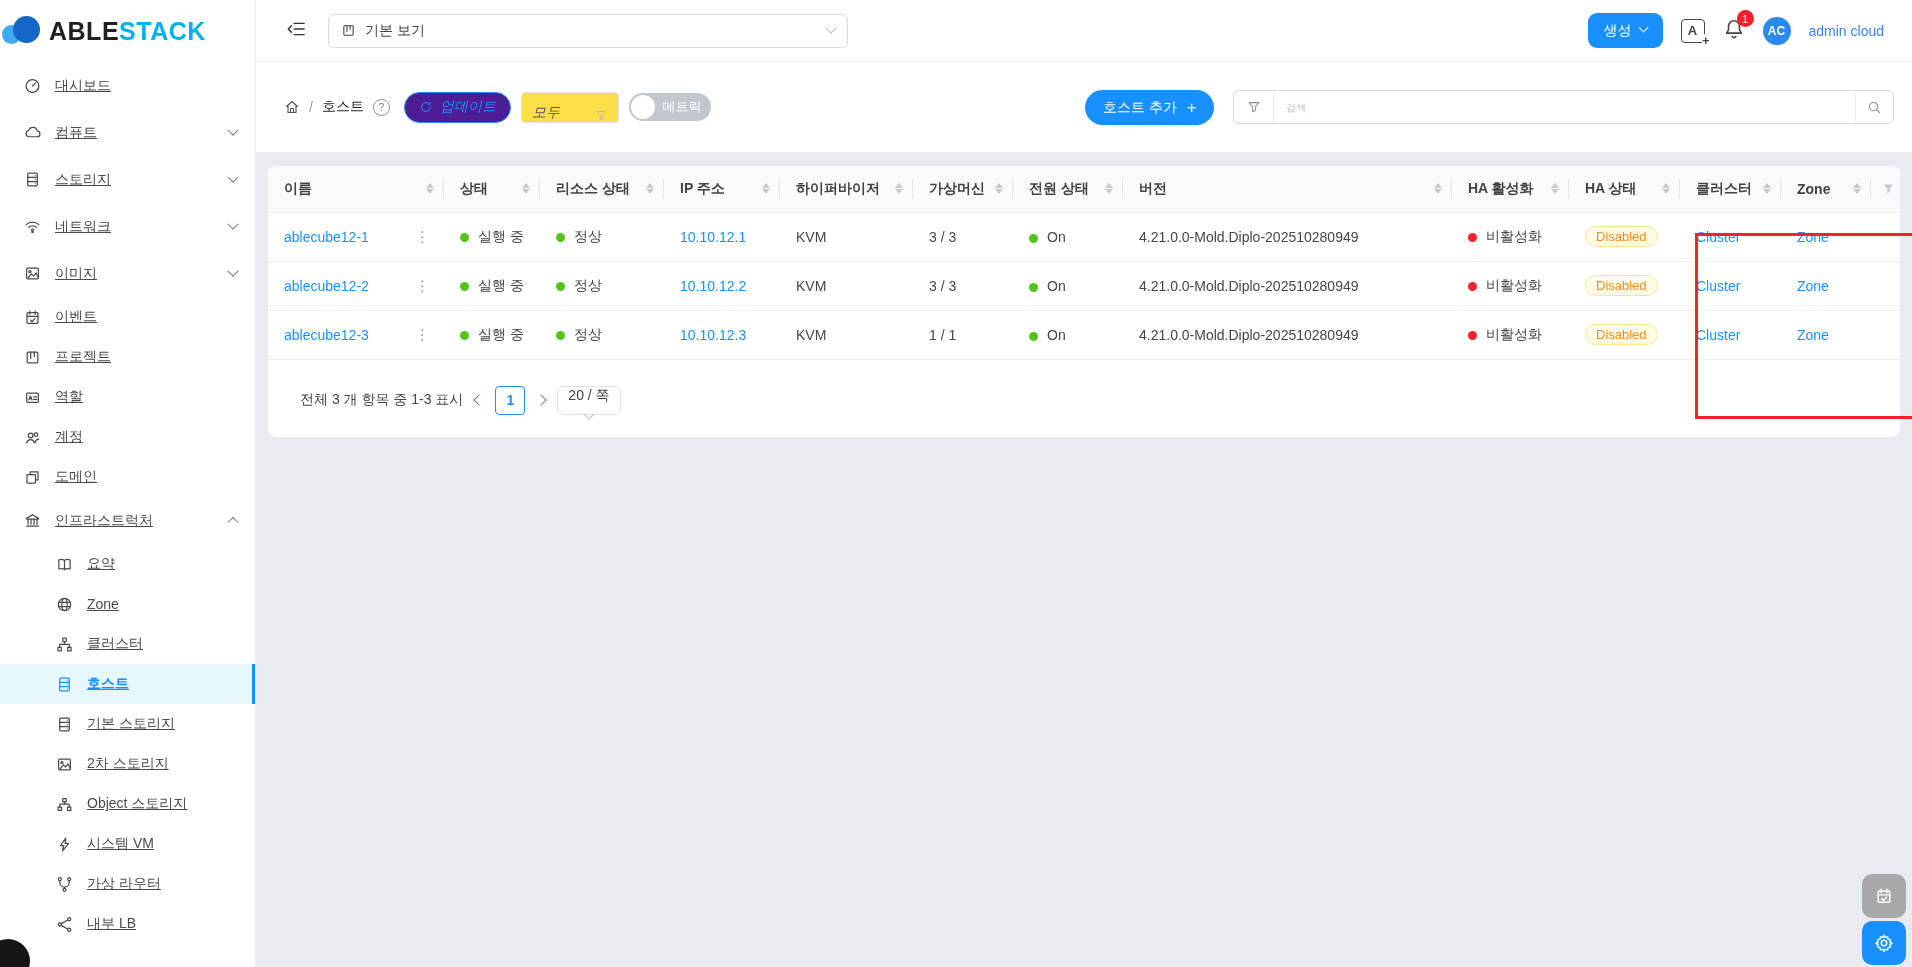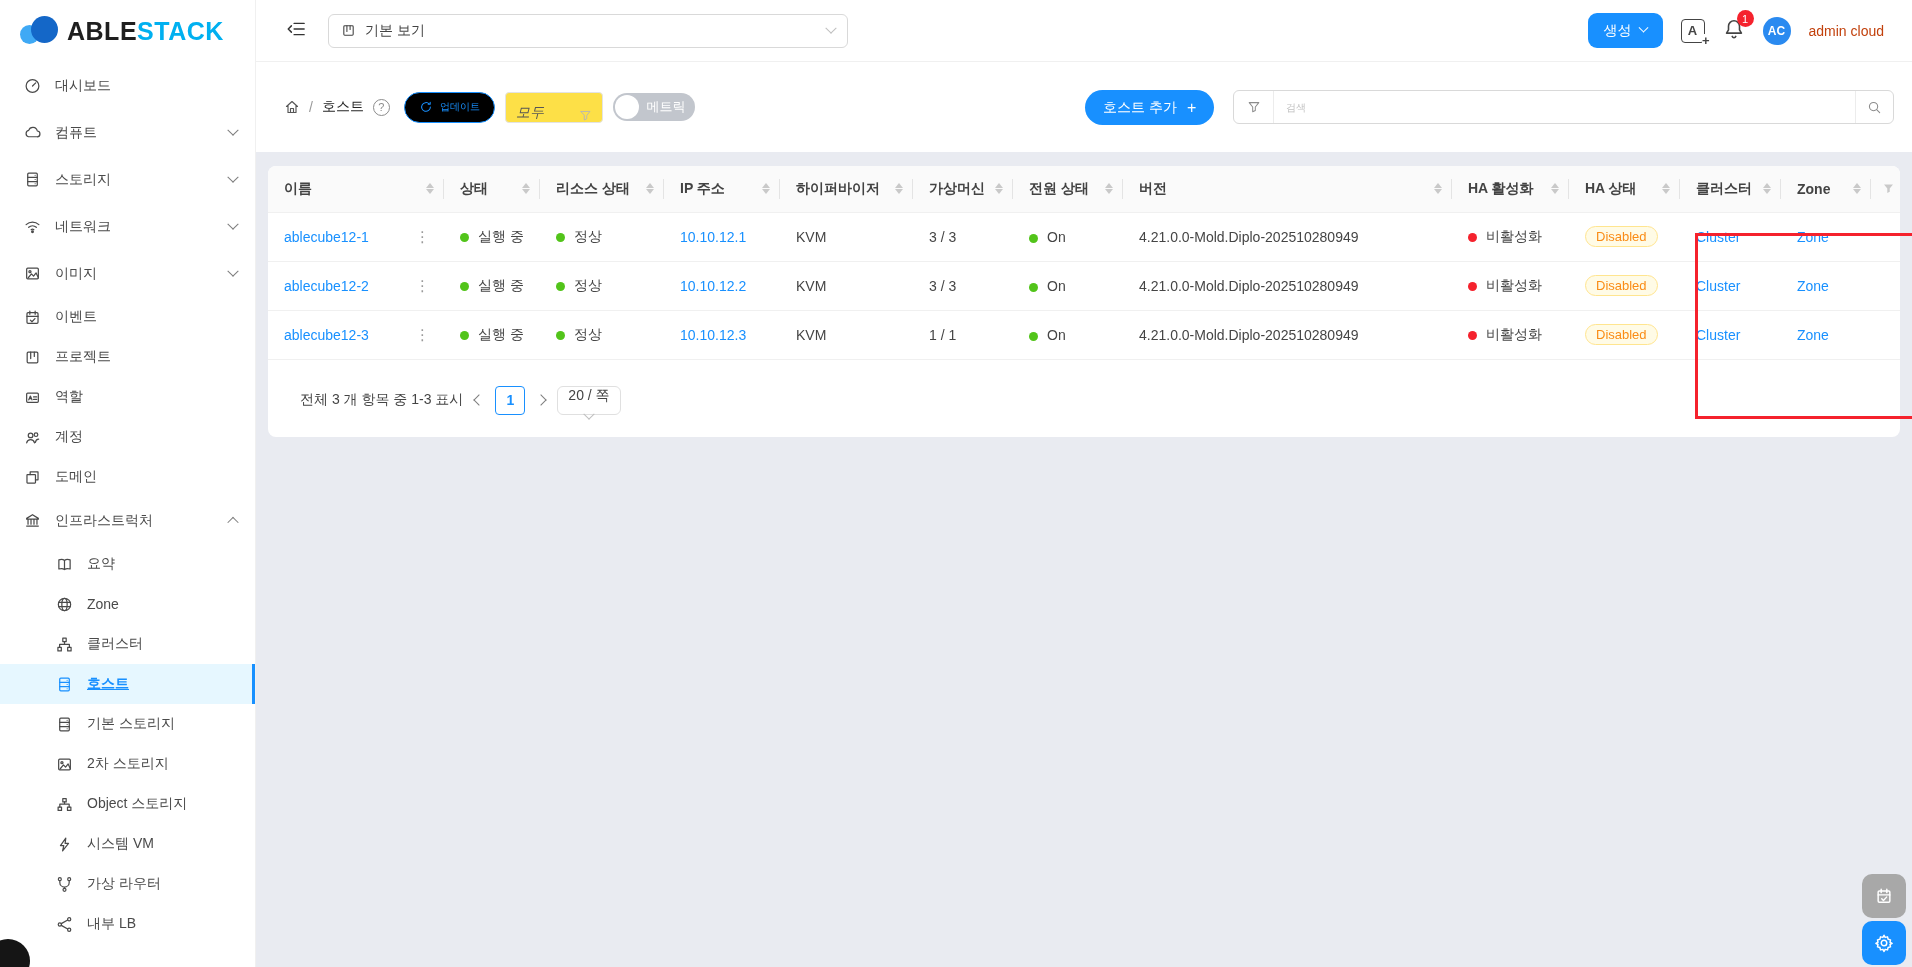--- a/index.html
+++ b/index.html
@@ -6,30 +6,30 @@
     --accent:#1890ff; --green:#52c41a; --red:#f5222d;
     --page-bg:#e9ebf1; --line:#f0f0f0; --bd:#d9d9d9;
     --txt:#434343; --muted:#8c8c8c;
   }
   *{margin:0;padding:0;box-sizing:border-box;}
   html,body{width:1912px;height:967px;overflow:hidden;}
   body{font-family:"Liberation Sans","DejaVu Sans",sans-serif;font-size:14px;color:var(--txt);background:#fff;position:relative;}
   .ic{width:17px;height:17px;fill:none;stroke:currentColor;stroke-width:1.15;stroke-linecap:round;stroke-linejoin:round;flex:none;}
   
   .sidebar{position:absolute;left:0;top:0;width:256px;height:967px;background:#fff;border-right:1px solid var(--line);z-index:5;}
-  .logo{height:62px;display:flex;align-items:center;padding-left:18px;gap:7px;}
+  .logo{height:62px;display:flex;align-items:center;gap:7px;}
   .cloud{position:relative;width:42px;height:30px;}
   .cloud .c1{position:absolute;left:2px;bottom:2px;width:19px;height:19px;border-radius:50%;background:#3fa9f5;}
   .cloud .c2{position:absolute;left:13px;top:0;width:27px;height:27px;border-radius:50%;background:#1467c8;}
   .logo-text{font-size:25px;font-weight:800;letter-spacing:.5px;}
   .logo-able{color:#1f1f1f;}
   .logo-stack{color:#00b0f0;}
   .menu{margin-top:0;}
   .mi{display:flex;align-items:center;gap:14px;padding:0 18px 0 24px;color:#4a4a4a;cursor:pointer;}
-  .mi .lbl{flex:1;}
+  .mi .lbl{flex:1;text-decoration:underline;}
   .g1{height:47px;}
   .g2{height:40px;}
   .sub{padding-left:56px;height:40px;}
   .chev{width:8px;height:8px;border-right:1.6px solid #7d7d7d;border-bottom:1.6px solid #7d7d7d;display:inline-block;flex:none;}
   .chev.down{transform:rotate(45deg) translate(-2px,-2px);}
   .chev.up{transform:rotate(-135deg) translate(-1px,-1px);}
   .mi.active{background:#e6f7ff;color:var(--accent);position:relative;}
   .mi.active .lbl{text-decoration:underline;font-weight:600;}
   .mi.active::after{content:"";position:absolute;right:0;top:0;width:3px;height:100%;background:var(--accent);}
   .corner-blob{position:absolute;left:-14px;bottom:-16px;width:44px;height:44px;border-radius:50%;background:#151515;z-index:9;}
@@ -39,28 +39,28 @@
   .view-select{margin-left:22px;width:520px;height:34px;border:1px solid var(--bd);border-radius:6px;display:flex;align-items:center;gap:9px;padding:0 12px;cursor:pointer;background:#fff;}
   .view-select .cap{color:#bfbfbf;margin-left:auto;}
   .tb-right{margin-left:auto;display:flex;align-items:center;gap:18px;padding-right:28px;}
   .btn-create{background:var(--accent);color:#fff;border:none;height:35px;padding:0 16px;border-radius:9px;font-size:14px;display:flex;align-items:center;gap:8px;cursor:pointer;}
   .btn-create .chev{border-color:#fff;width:7px;height:7px;}
   .lang{position:relative;width:24px;height:24px;border:1.7px solid #444;border-radius:4px;display:flex;align-items:center;justify-content:center;font-weight:700;font-size:13px;color:#444;cursor:pointer;}
   .lang::after{content:"+";position:absolute;right:-6px;bottom:-5px;background:#fff;font-size:13px;line-height:1;color:#444;}
   .bell-wrap{position:relative;cursor:pointer;}
   .badge{position:absolute;top:-8px;right:-9px;background:var(--red);color:#fff;font-size:11px;min-width:17px;height:17px;border-radius:9px;display:flex;align-items:center;justify-content:center;padding:0 3px;}
   .avatar{width:28px;height:28px;border-radius:50%;background:#2a8af0;color:#fff;font-size:12px;font-weight:700;display:flex;align-items:center;justify-content:center;cursor:pointer;}
-  .username{color:#c2410c;}
+  .username{color:#3b82f6;}
   
   .content{position:absolute;left:256px;top:62px;width:1656px;height:905px;background:var(--page-bg);}
   .toolbar{position:absolute;left:0;top:0;width:1656px;height:90px;background:#fff;display:flex;align-items:center;}
   .crumbs{display:flex;align-items:center;gap:9px;margin-left:28px;color:#555;}
   .crumb-sep{color:#999;}
   .qmark{width:17px;height:17px;border:1.2px solid #8c8c8c;border-radius:50%;color:#8c8c8c;font-size:11px;display:flex;align-items:center;justify-content:center;cursor:pointer;}
-  .btn-update{margin-left:14px;height:31px;border:1px solid var(--accent);color:var(--accent);background:#000000;border-radius:16px;padding:0 14px;display:flex;align-items:center;gap:7px;font-size:10px;cursor:pointer;}
+  .btn-update{margin-left:14px;height:31px;border:1px solid var(--accent);color:var(--accent);background:#4c1d95;border-radius:16px;padding:0 14px;display:flex;align-items:center;gap:7px;font-size:14px;cursor:pointer;font-style:italic;}
   .sel-all{margin-left:10px;width:98px;height:31px;border:1px solid #e3e3e3;border-radius:4px;display:flex;align-items:flex-end;padding:0 10px;color:#555;cursor:pointer;background:#fde047;font-style:italic;}
   .sel-all .fun{margin-left:auto;color:#b5b5b5;}
   .metric-toggle{margin-left:10px;width:82px;height:28px;border-radius:14px;background:#c2c6cd;display:flex;align-items:center;padding:2px;cursor:pointer;}
   .metric-toggle .knob{width:24px;height:24px;border-radius:50%;background:#fff;flex:none;}
   .metric-toggle .mt-lbl{color:#fff;font-size:13px;margin:0 auto;}
   .btn-add{position:absolute;left:829px;top:28px;height:35px;background:var(--accent);color:#fff;border:none;border-radius:18px;padding:16px 18px;display:flex;align-items:center;gap:10px;font-size:14px;cursor:pointer;}
   .search-group{position:absolute;left:977px;top:28px;width:661px;height:34px;border:1px solid var(--bd);border-radius:6px;background:#fff;display:flex;align-items:stretch;}
   .sg-funnel{width:40px;display:flex;align-items:center;justify-content:center;color:#8c8c8c;border-right:1px solid #ececec;cursor:pointer;}
   .sg-input{flex:1;border:none;outline:none;padding:0 12px;font-size:10px;color:#333;background:transparent;}
   .sg-input::placeholder{color:#c0c0c0;}

